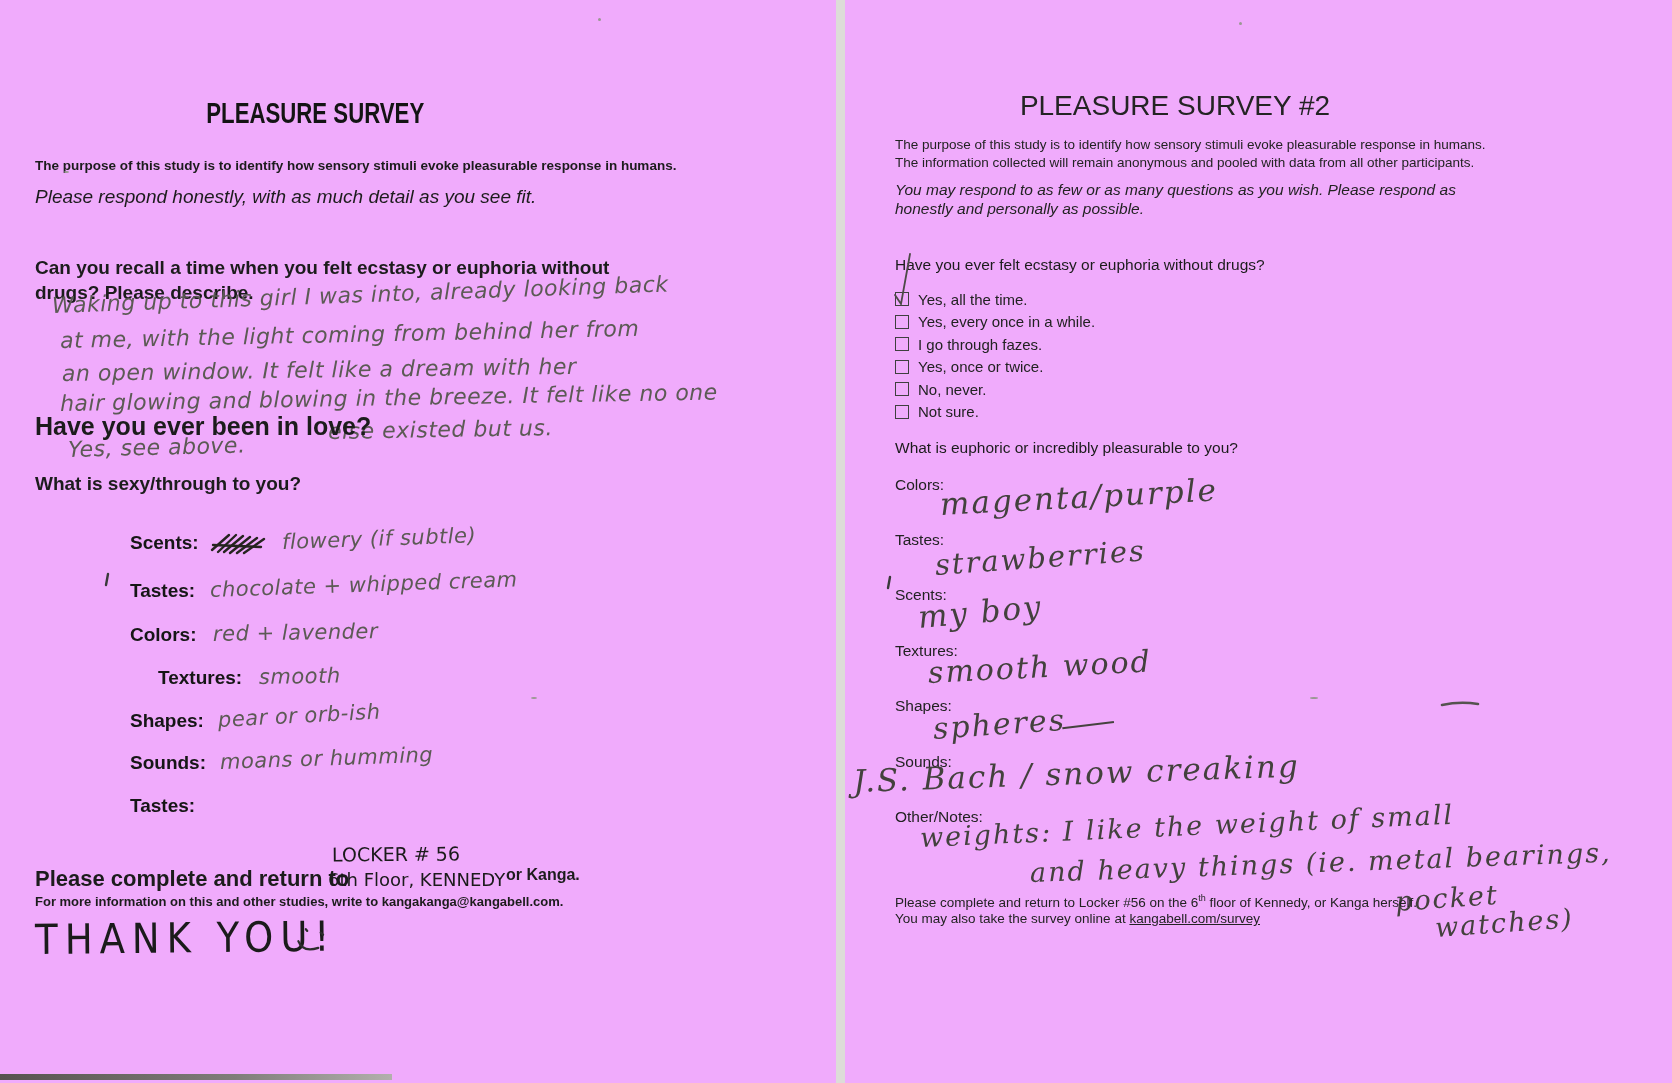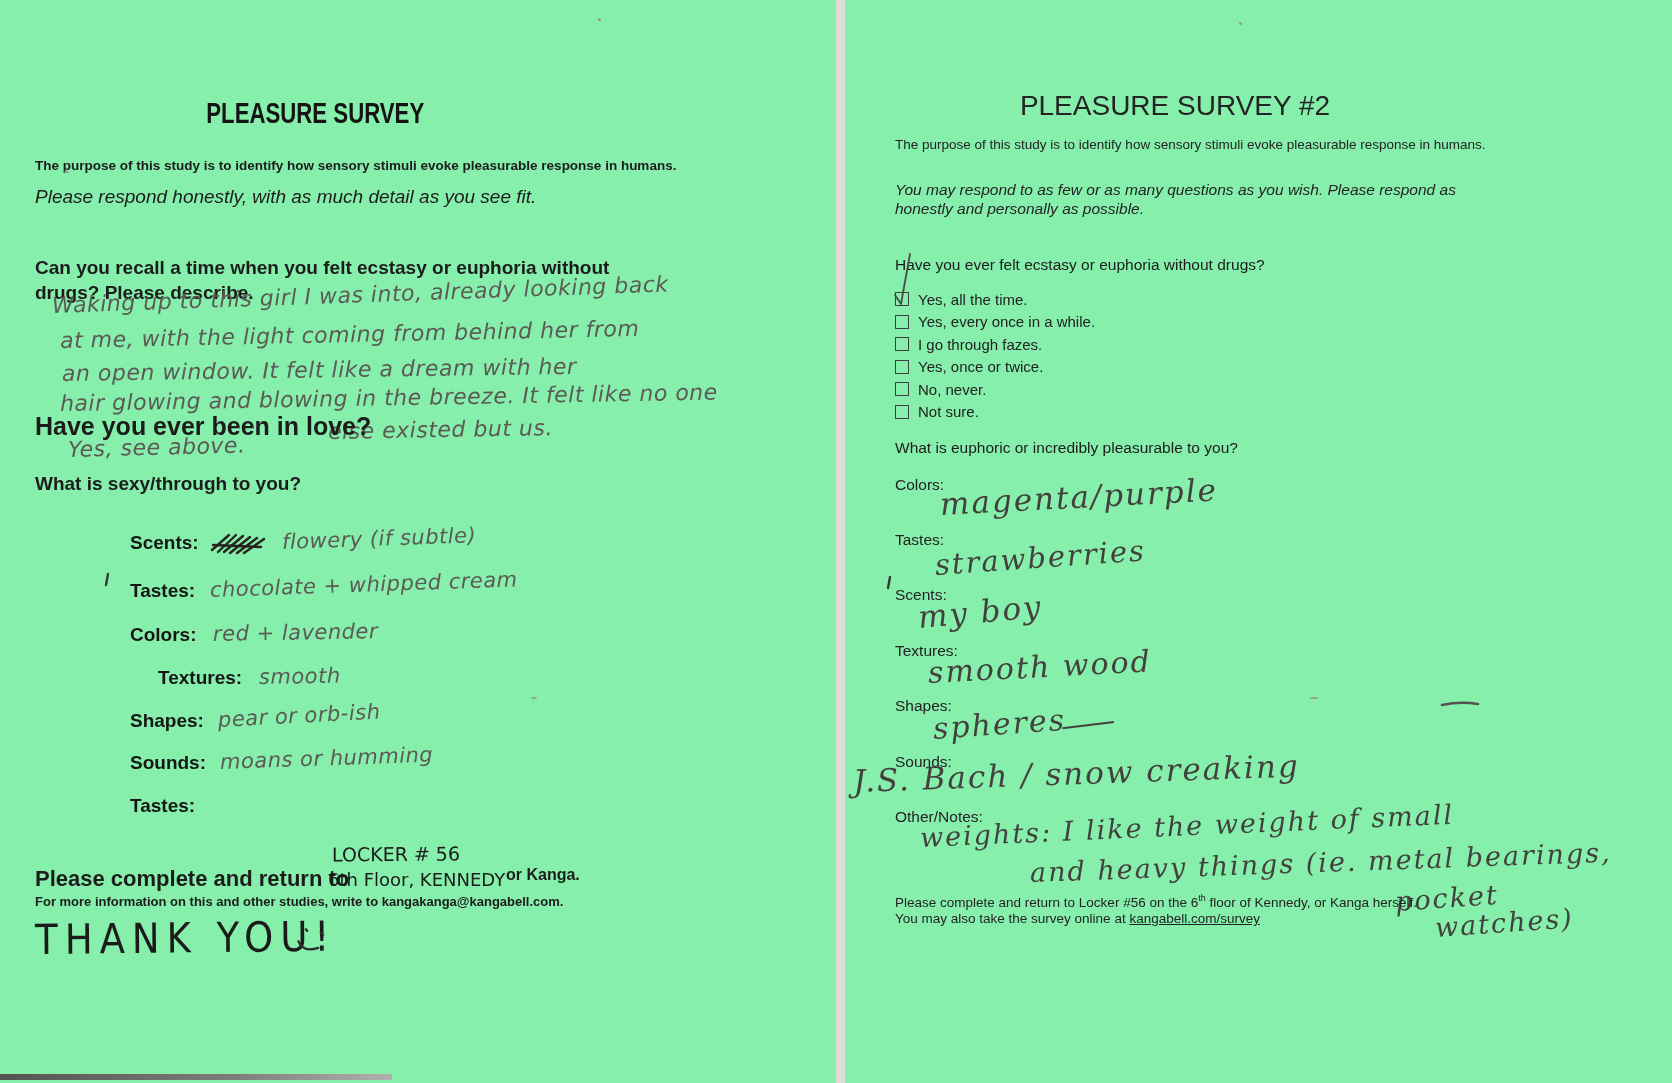--- a/index.html
+++ b/index.html
@@ -1,16 +1,16 @@
 <!DOCTYPE html>
 <html><head>
 <meta charset="utf-8">
 <style>
   html,body{margin:0;padding:0;background:#e9e8e5;}
-  #stage{position:relative;width:1672px;height:1083px;background:#86efac;overflow:hidden;
+  #stage{position:relative;width:1672px;height:1083px;background:#f0abfc;overflow:hidden;
          font-family:"Liberation Sans",sans-serif;}
   .abs{position:absolute;}
   .printed{font-family:"Liberation Sans",sans-serif;color:#1c1c1c;}
   .pbold{font-weight:700;}
   .pl-dark{color:#141414;}
   
   .hw{font-family:"DejaVu Sans",sans-serif;font-style:italic;color:#5c5a55;
       transform-origin:left center;white-space:nowrap;letter-spacing:.5px;}
   
   .cur{font-family:"DejaVu Serif",serif;font-style:italic;color:#43413d;
@@ -133,20 +133,21 @@
   <div class="abs" style="left:0;top:1074px;width:392px;height:6px;background:linear-gradient(to right,#55534f,#7f7d79 60%,#b2b0ac);"></div>
 
   <div class="abs" style="left:845px;top:0;width:827px;height:1083px;">
 
     <div class="abs printed" style="left:50px;top:90px;width:560px;text-align:center;font-size:28px;color:#242424;">
       <span>PLEASURE SURVEY #2</span>
     </div>
 
     <div class="abs printed" style="left:50px;top:136px;font-size:13.5px;line-height:1.35;color:#232323;">
       <div style="white-space:nowrap;">The purpose of this study is to identify how sensory stimuli evoke pleasurable response in humans.</div>
+      <div style="white-space:nowrap;">The information collected will remain anonymous and pooled with data from all other participants.</div>
     </div>
 
     <div class="abs printed" style="left:50px;top:180px;font-size:15.5px;font-style:italic;line-height:1.25;color:#232323;">
       <div style="white-space:nowrap;">You may respond to as few or as many questions as you wish. Please respond as</div>
       <div style="white-space:nowrap;">honestly and personally as possible.</div>
     </div>
 
     <div class="abs printed" style="left:50px;top:256px;font-size:15.5px;white-space:nowrap;">Have you ever felt ecstasy or euphoria without drugs?</div>
 
     <div class="abs" style="left:50px;top:290px;">

